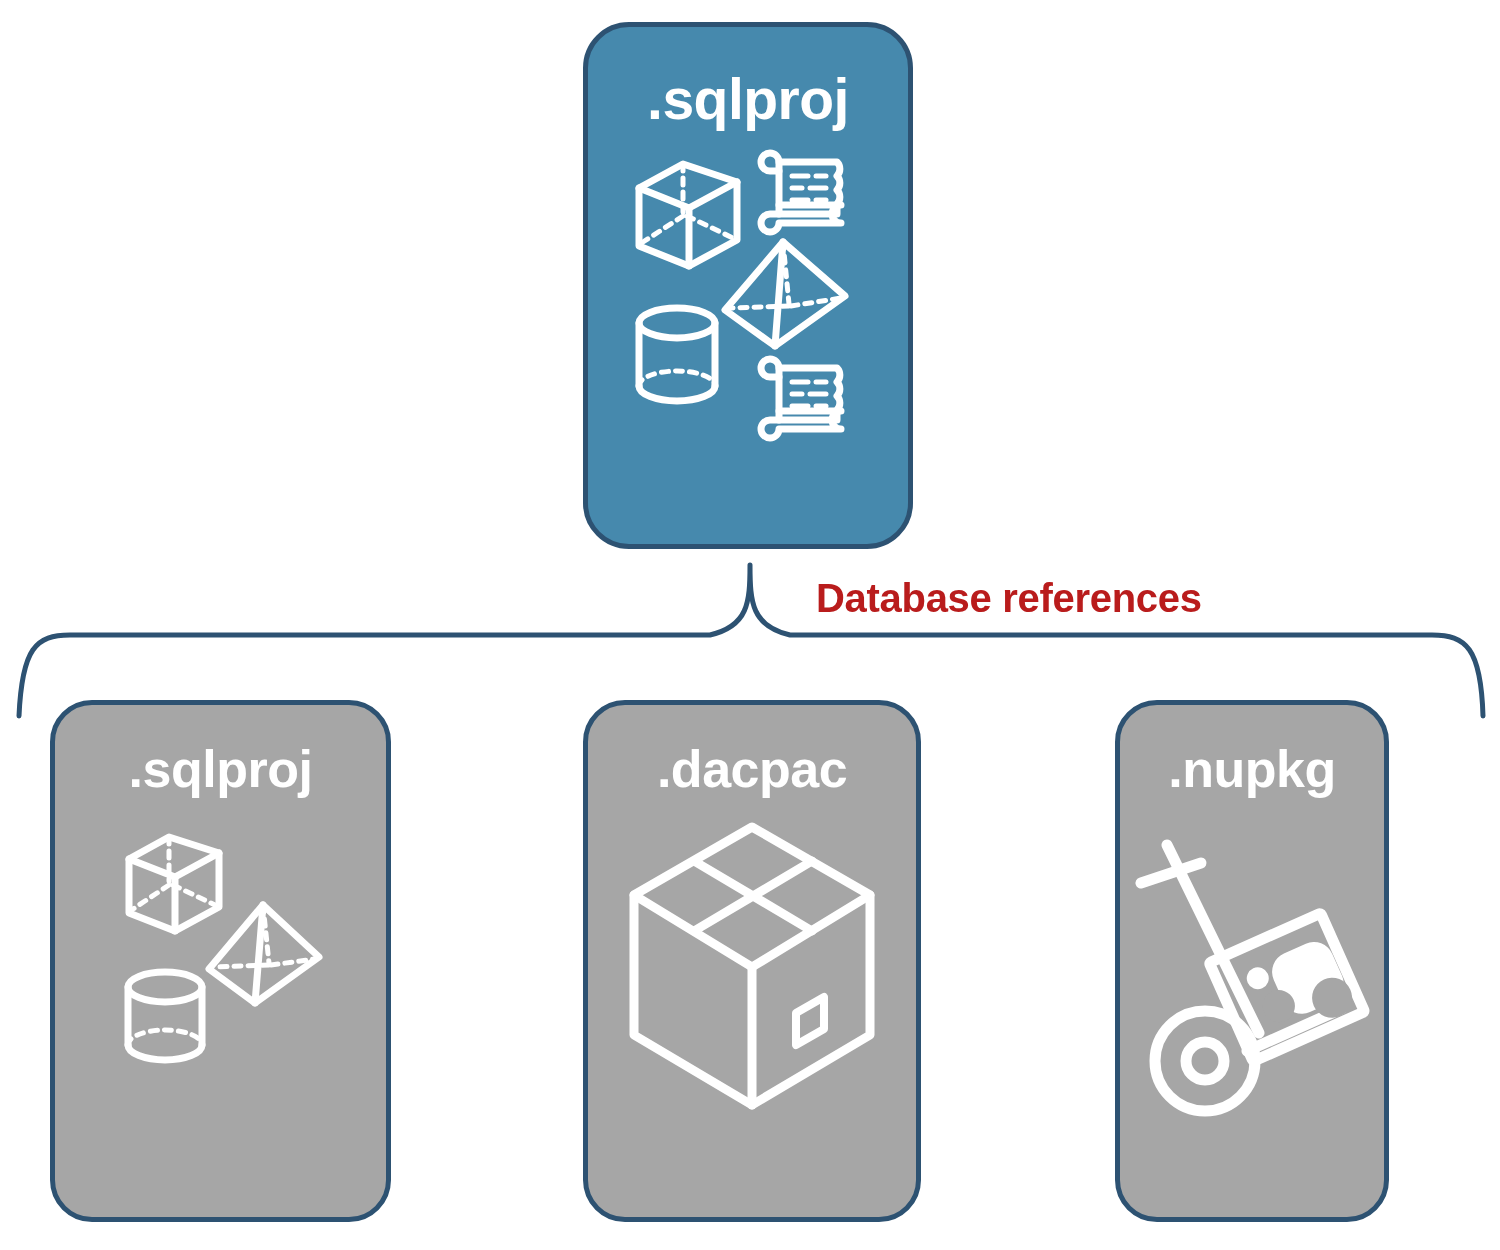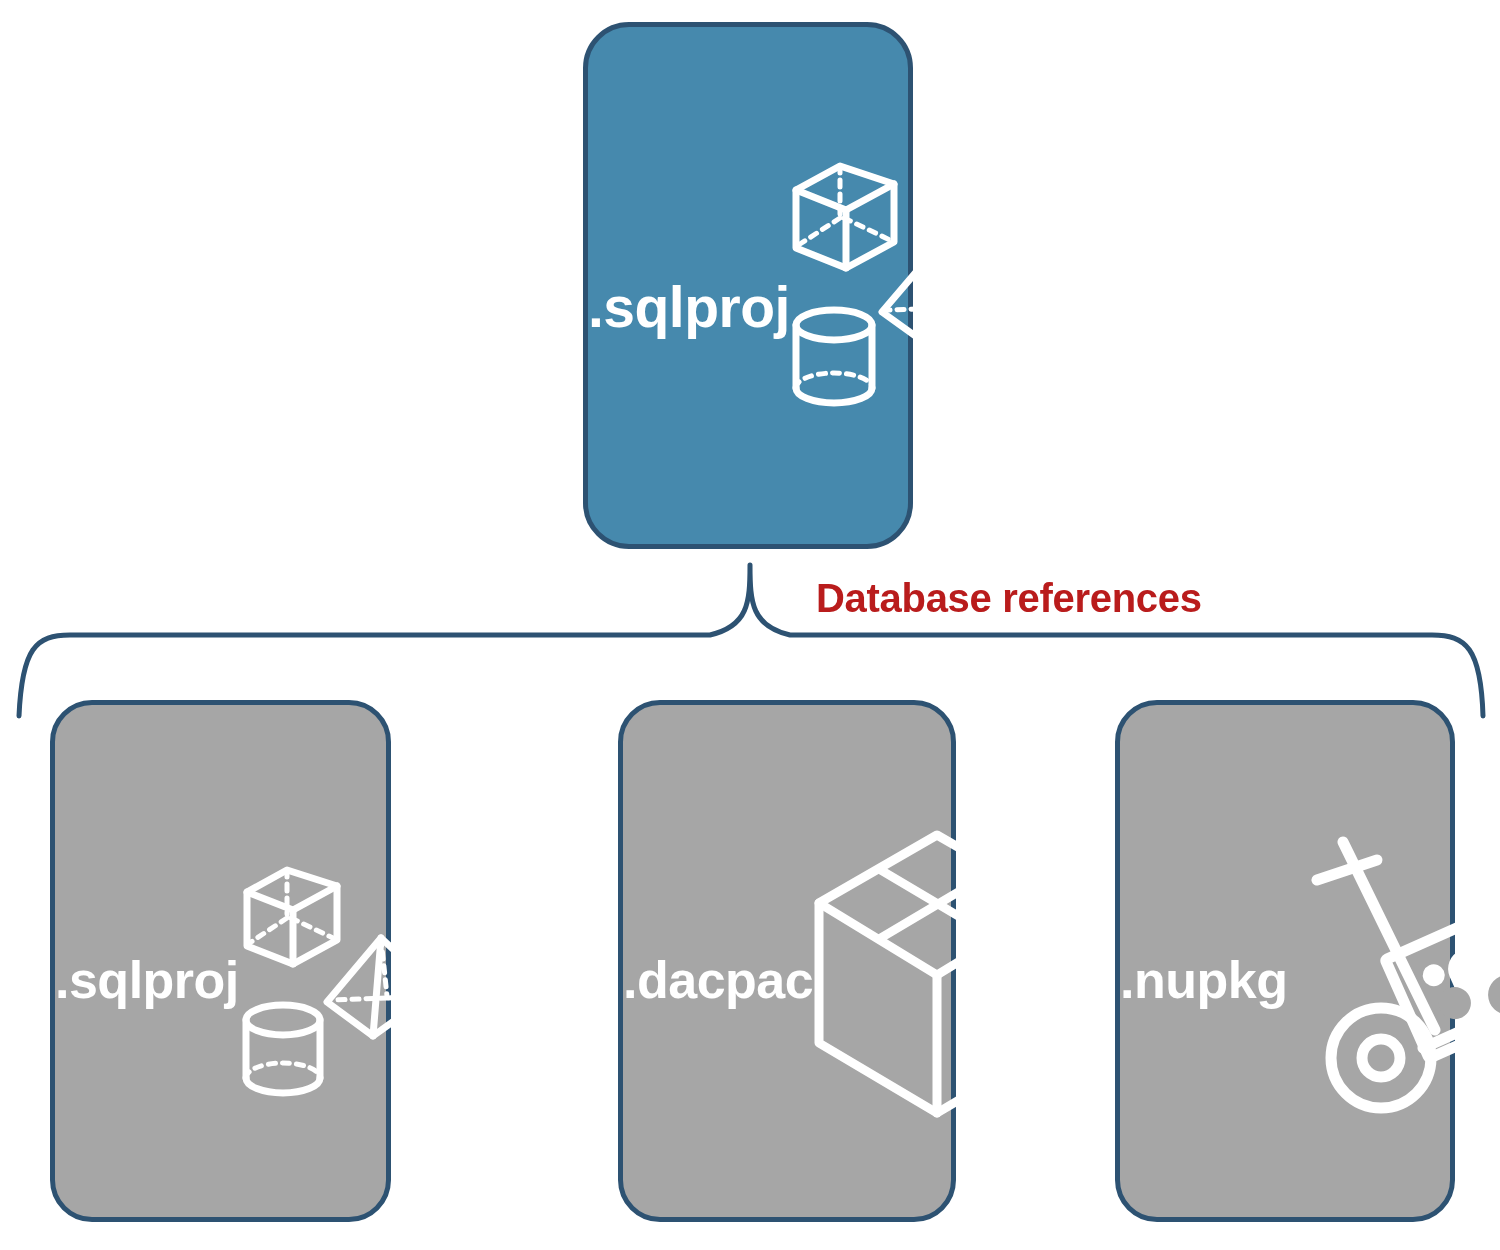--- a/index.html
+++ b/index.html
@@ -20,21 +20,21 @@
     width: 1500px;
     height: 1250px;
   }
 
   .node {
     position: absolute;
     box-sizing: border-box;
     border: 5px solid #2d5272;
     border-radius: 42px;
     display: flex;
-    flex-direction: row;
+    flex-direction: column;
     align-items: center;
   }
 
   .node-title {
     color: #ffffff;
     font-weight: bold;
     letter-spacing: -0.5px;
     line-height: 1;
     white-space: nowrap;
     user-select: none;
@@ -64,22 +64,22 @@
   }
   #root-node .node-art { margin-top: 22px; }
 
   
   .leaf {
     background: #a6a6a6;
     top: 700px;
     height: 522px;
   }
   #leaf-sqlproj  { left: 50px;   width: 341px; }
-  #leaf-dacpac   { left: 583px;  width: 338px; margin-left: 35px; }
-  #leaf-nupkg    { left: 1115px; width: 340px; gap: 16px; }
+  #leaf-dacpac   { left: 583px;  width: 338px; }
+  #leaf-nupkg    { left: 1115px; width: 274px; gap: 16px; }
 
   .leaf .node-title {
     font-size: 52px;
     margin-top: 38px;
   }
   .leaf .node-art { margin-top: 26px; }
 
   
   #brace-wrap {
     position: absolute;

